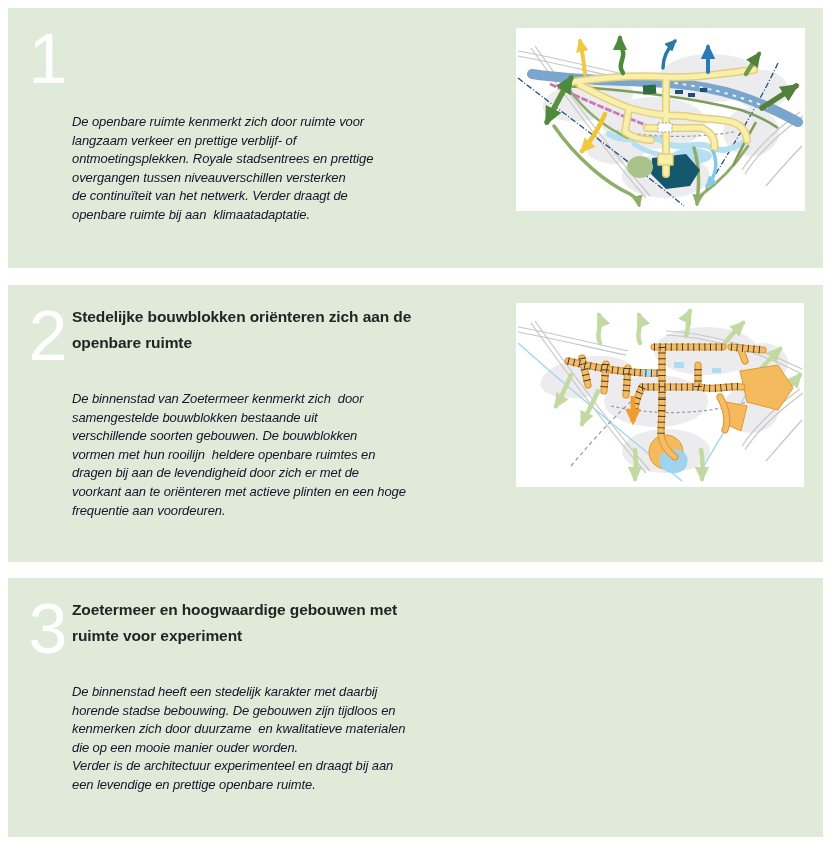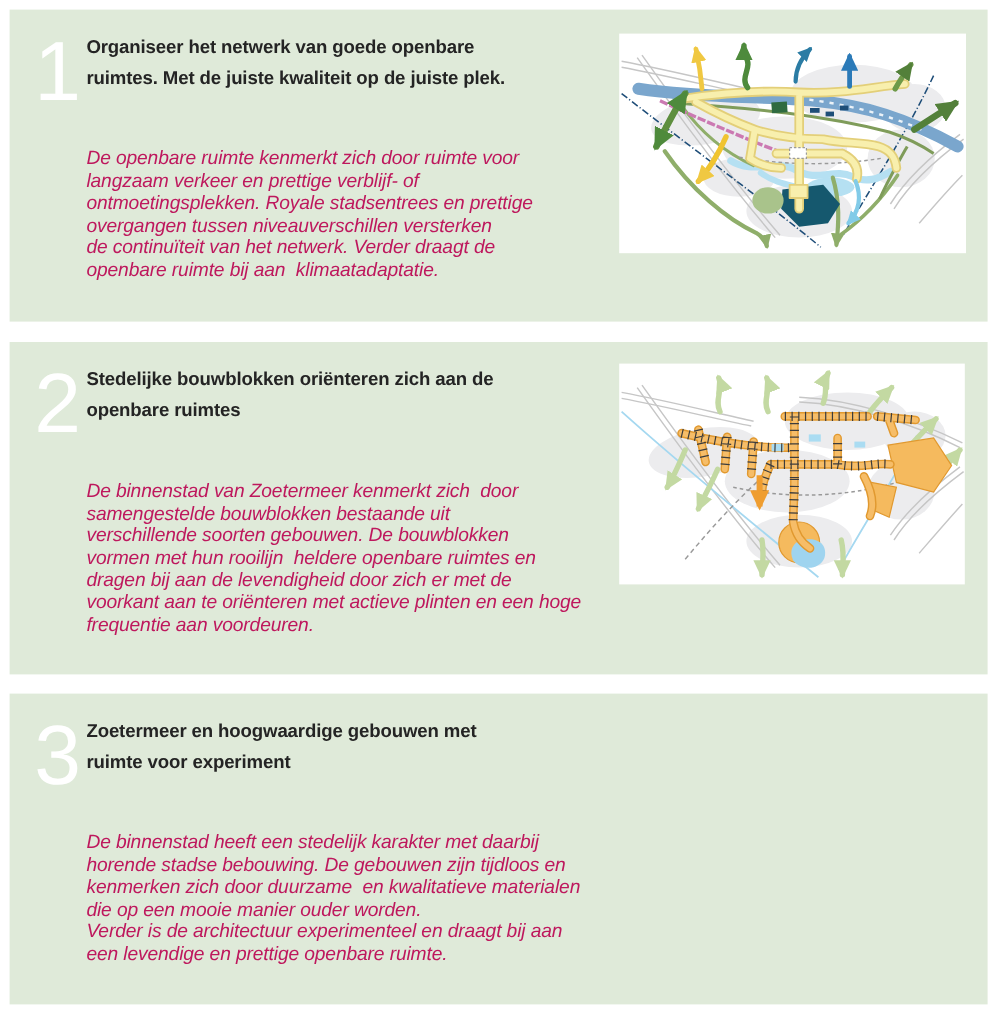--- a/index.html
+++ b/index.html
@@ -17,38 +17,36 @@
     position:absolute;left:14px;top:16px;width:52px;
     font-size:70px;line-height:1;color:#ffffff;
     text-align:center;font-weight:400;
   }
   .title{
     position:absolute;left:64px;top:19px;width:432px;margin:0;
     font-size:15.5px;font-weight:700;line-height:26px;color:#242424;
     white-space:pre-wrap;letter-spacing:-0.1px;
   }
   .body{
-    position:absolute;left:64px;top:116px;width:465px;margin:0;
-    font-size:16px;font-style:italic;line-height:18.6px;color:#be185d;
+    position:absolute;left:64px;top:105px;width:465px;margin:0;
+    font-size:13px;font-style:italic;line-height:18.6px;color:#0f172a;
     white-space:pre-wrap;letter-spacing:-0.1px;
   }
   .map{position:absolute;margin:0;left:508px;background:#ffffff;}
   #map-1{top:20px;width:289px;height:183px;}
   #map-2{top:18px;width:288px;height:184px;}
   .map svg{display:block;width:100%;height:100%;}
 </style>
 </head>
 <body>
 
 <div class="page">
 
   <section class="panel" id="panel-1">
     <div class="num">1</div>
-    <h2 class="title">Organiseer het netwerk van goede openbare
-ruimtes. Met de juiste kwaliteit op de juiste plek.</h2>
     <p class="body">De openbare ruimte kenmerkt zich door ruimte voor
 langzaam verkeer en prettige verblijf- of
 ontmoetingsplekken. Royale stadsentrees en prettige
 overgangen tussen niveauverschillen versterken
 de continuïteit van het netwerk. Verder draagt de
 openbare ruimte bij aan  klimaatadaptatie.</p>
 
     <figure class="map" id="map-1">
       <svg viewBox="0 0 289 183">
         <defs>
@@ -153,21 +151,21 @@
           <path d="M89,86 C82,102 74,114 66,123" stroke="#f0c430" stroke-width="4.5" marker-end="url(#m1-yel)"></path>
           <path d="M197,123 C203,138 199,149 191,158" stroke="#82cbe8" stroke-width="3.5" marker-end="url(#m1-lblu)"></path>
         </g>
       </svg>
     </figure>
   </section>
 
   <section class="panel" id="panel-2">
     <div class="num">2</div>
     <h2 class="title">Stedelijke bouwblokken oriënteren zich aan de
-openbare ruimtes</h2>
+openbare ruimte</h2>
     <p class="body">De binnenstad van Zoetermeer kenmerkt zich  door
 samengestelde bouwblokken bestaande uit
 verschillende soorten gebouwen. De bouwblokken
 vormen met hun rooilijn  heldere openbare ruimtes en
 dragen bij aan de levendigheid door zich er met de
 voorkant aan te oriënteren met actieve plinten en een hoge
 frequentie aan voordeuren.</p>
 
     <figure class="map" id="map-2">
       <svg viewBox="0 0 288 184">

